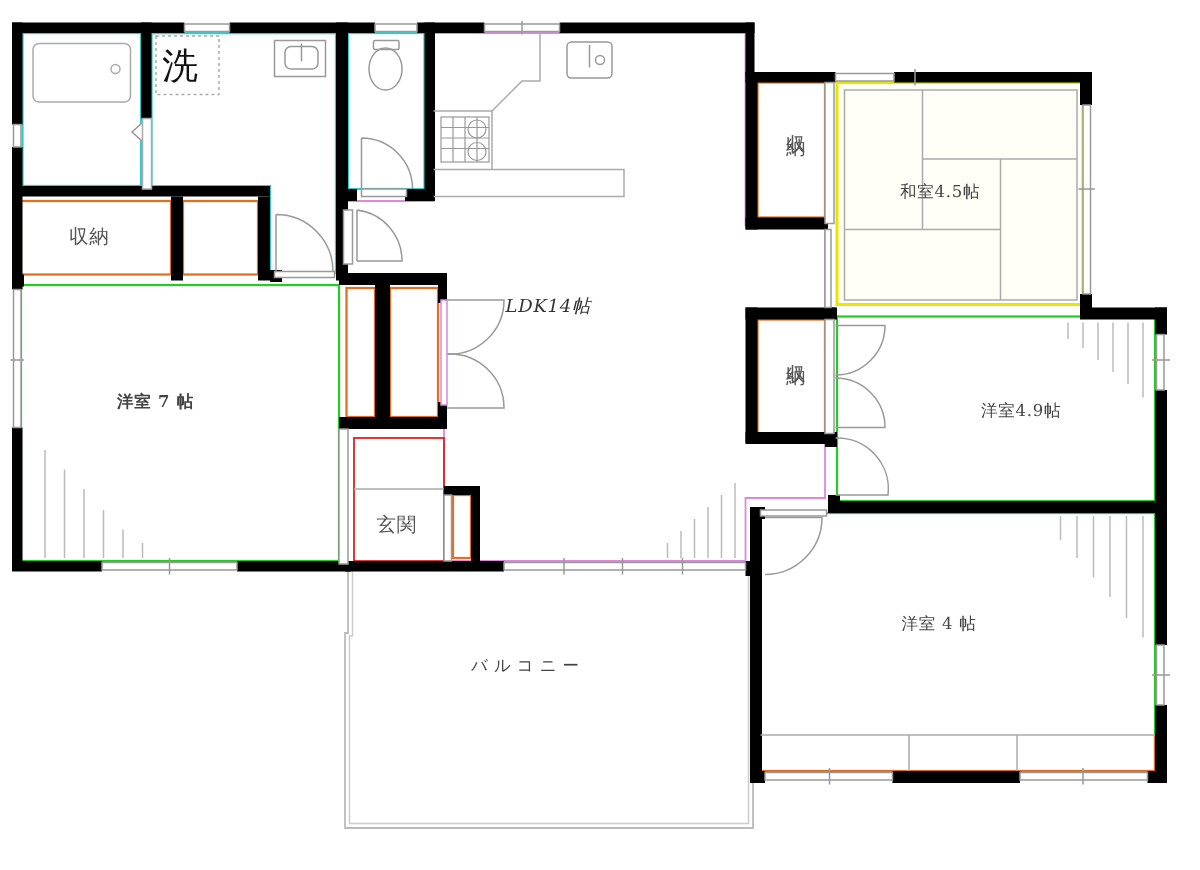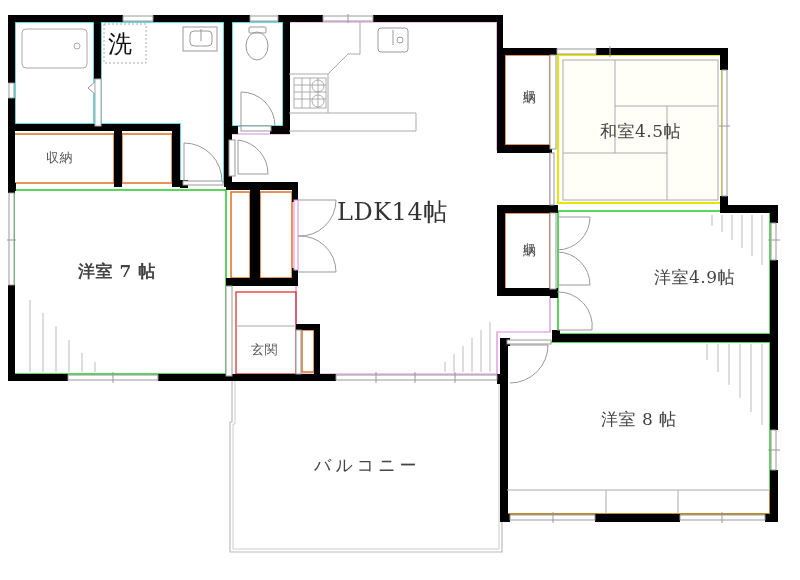--- a/index.html
+++ b/index.html
@@ -1,23 +1,23 @@
 <!DOCTYPE html>
 <html><head>
   <meta charset="utf-8">
   <style>
     html, body { margin: 0; padding: 0; background: #ffffff; }
     body { width: 800px; height: 580px; position: relative; overflow: hidden;
            font-family: "DejaVu Serif", "Liberation Serif", serif; }
     #plan { position: absolute; left: 0; top: 0; width: 800px; height: 580px; }
-    .label { position: absolute; color: #444; font-size: 17px; white-space: nowrap;
+    .label { position: absolute; color: #444; font-size: 11px; white-space: nowrap;
              font-family: "DejaVu Serif", "Liberation Serif", serif; letter-spacing: 0.5px; }
     .label.small { font-size: 13px; color: #555; }
     .label.vert { writing-mode: vertical-rl; font-size: 13px; color: #555; letter-spacing: 2px; }
-    .label.big { font-size: 24px; color: #333; }
+    .label.big { font-size: 12px; color: #333; font-style: italic; }
     .label.wash { font-size: 24px; color: #111; font-family: "DejaVu Sans", sans-serif; }
   </style>
 </head>
 <body>
 
 <svg id="plan" viewBox="0 0 800 580" xmlns="http://www.w3.org/2000/svg">
 
   <g>
     <polyline points="232,380 232,422 230,422 230,552 502,552 502,380" fill="none" stroke="#bbb" stroke-width="1.2"></polyline>
     <polyline points="235,380 235,424 233,424 233,549 499,549 499,380" fill="none" stroke="#ccc" stroke-width="1"></polyline>
@@ -266,14 +266,14 @@
 
 <div class="label wash" style="left:108px; top:28px;">洗</div>
 <div class="label small" style="left:46px; top:149px;">収納</div>
 <div class="label big" style="left:337px; top:196px;">LDK14帖</div>
 <div class="label" style="left:78px; top:260px;font-weight:bold;">洋室 7 帖</div>
 <div class="label vert" style="left:520px; top:79px;">収納</div>
 <div class="label" style="left:600px; top:120px;">和室4.5帖</div>
 <div class="label vert" style="left:520px; top:232px;">収納</div>
 <div class="label" style="left:630px; top:266px;margin-left:24px;">洋室4.9帖</div>
 <div class="label small" style="left:251px; top:341px;text-align:right;">玄関</div>
-<div class="label" style="left:601px; top:408px;">洋室 8 帖</div>
-<div class="label" style="left:314px; top:454px; letter-spacing:4px;">バルコニー</div>
+<div class="label" style="left:601px; top:408px;">洋室 4 帖</div>
+<div class="label" style="left:314px; top:436px; letter-spacing:4px;">バルコニー</div>
 
 </body></html>

